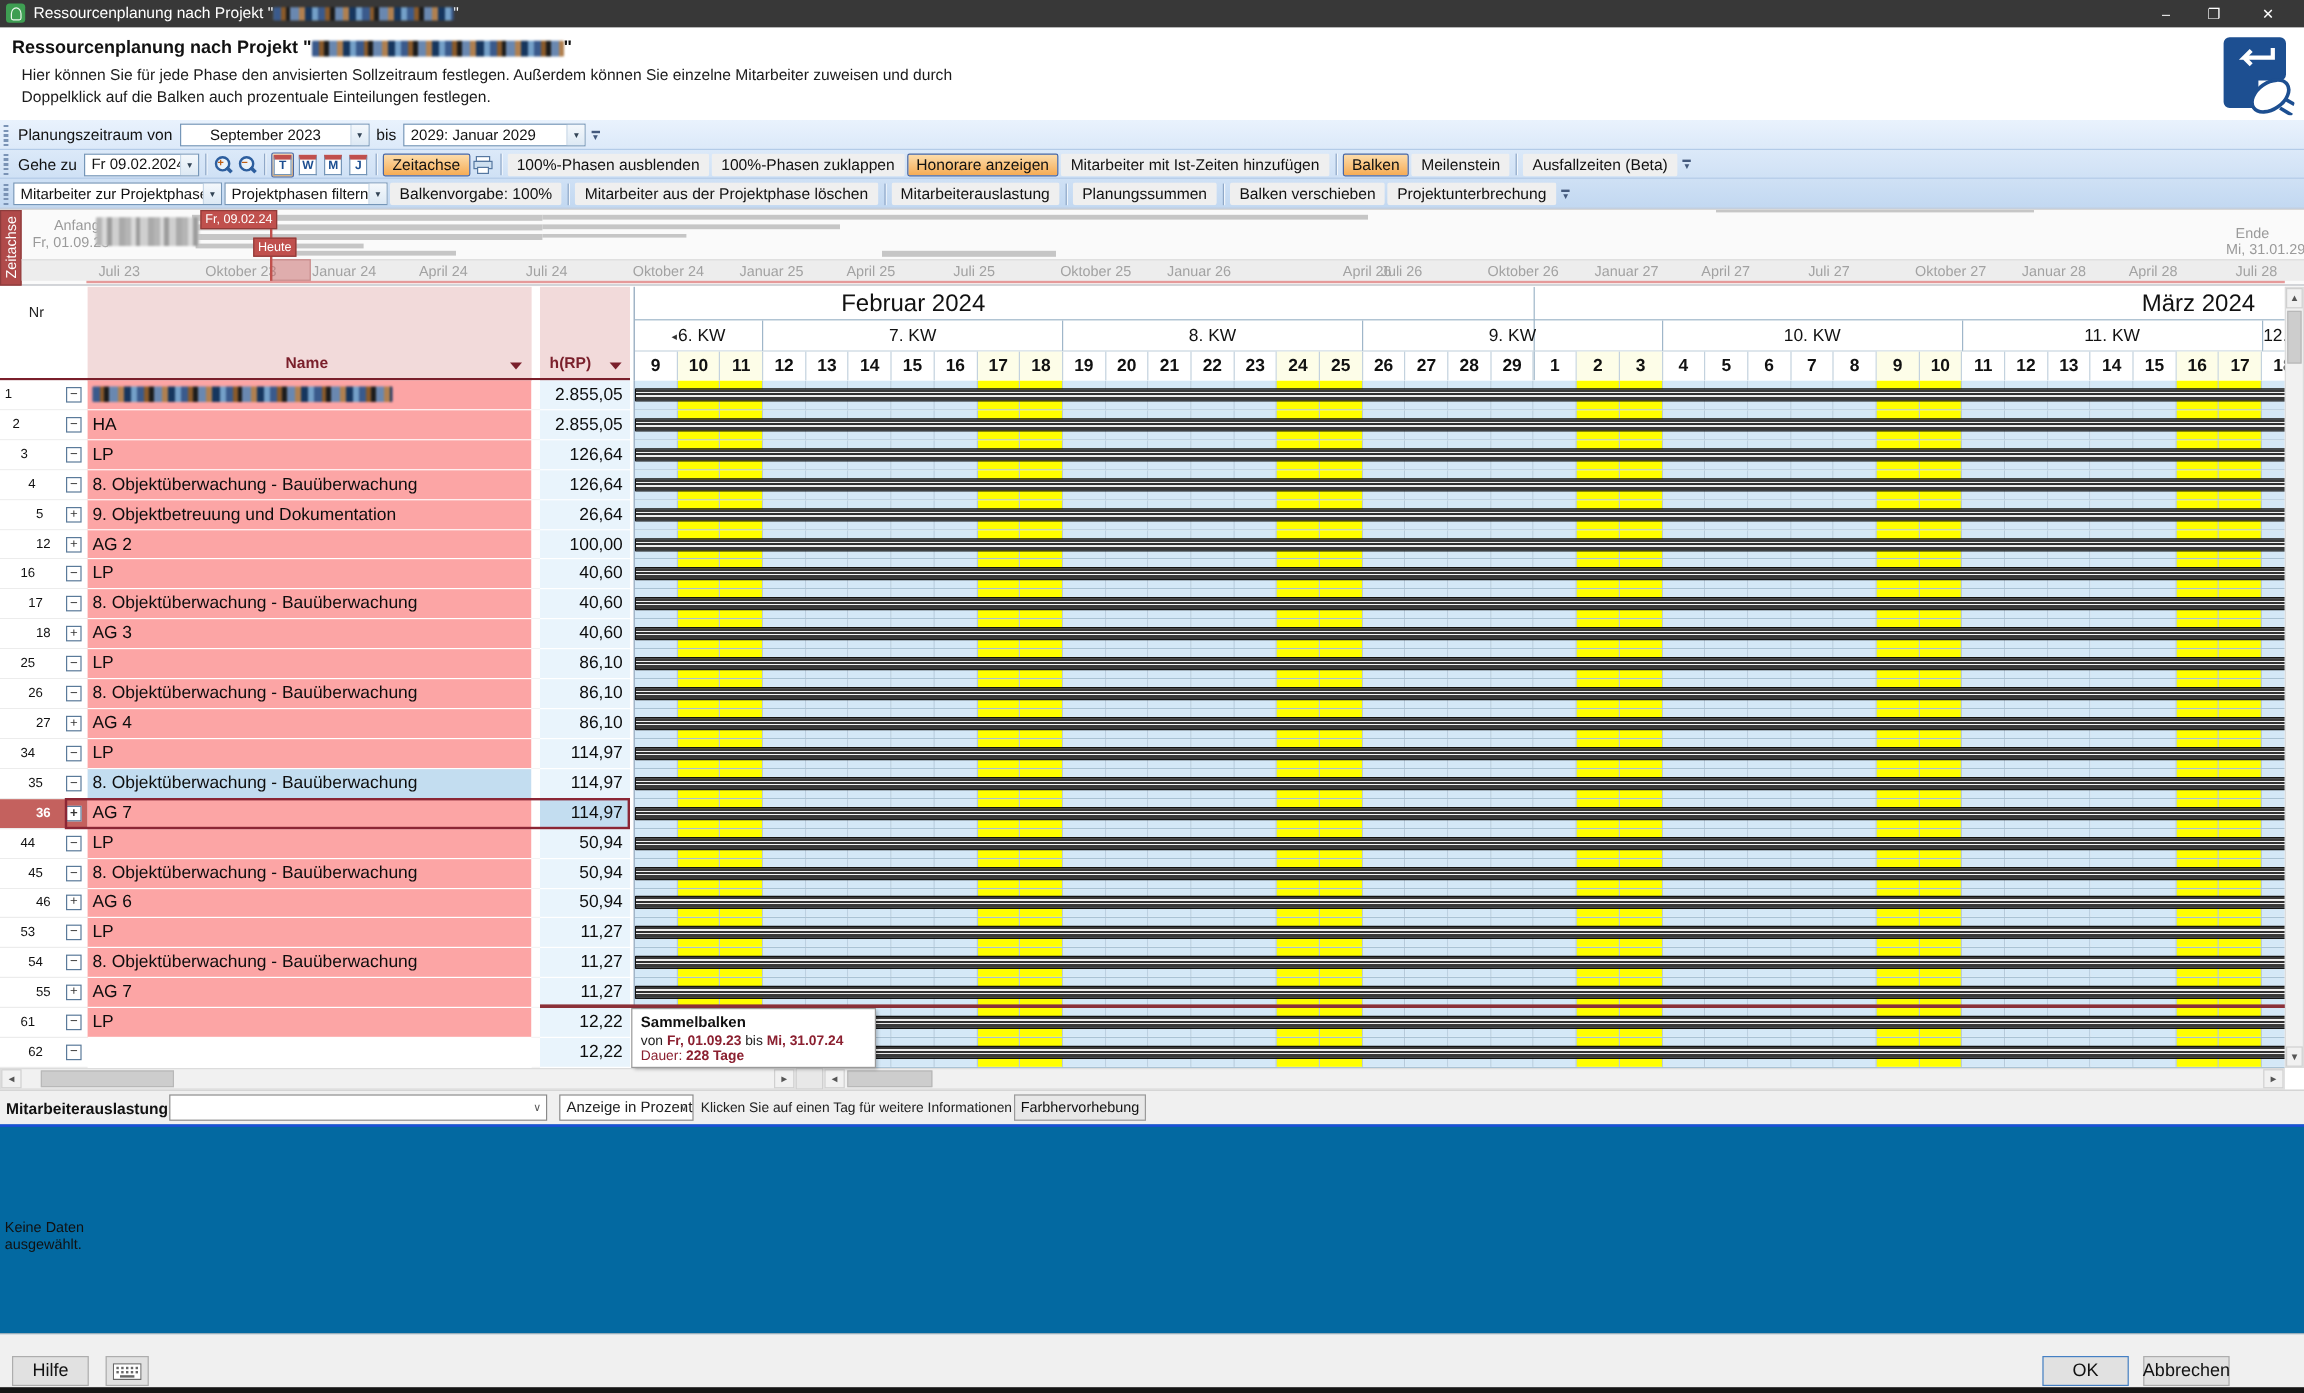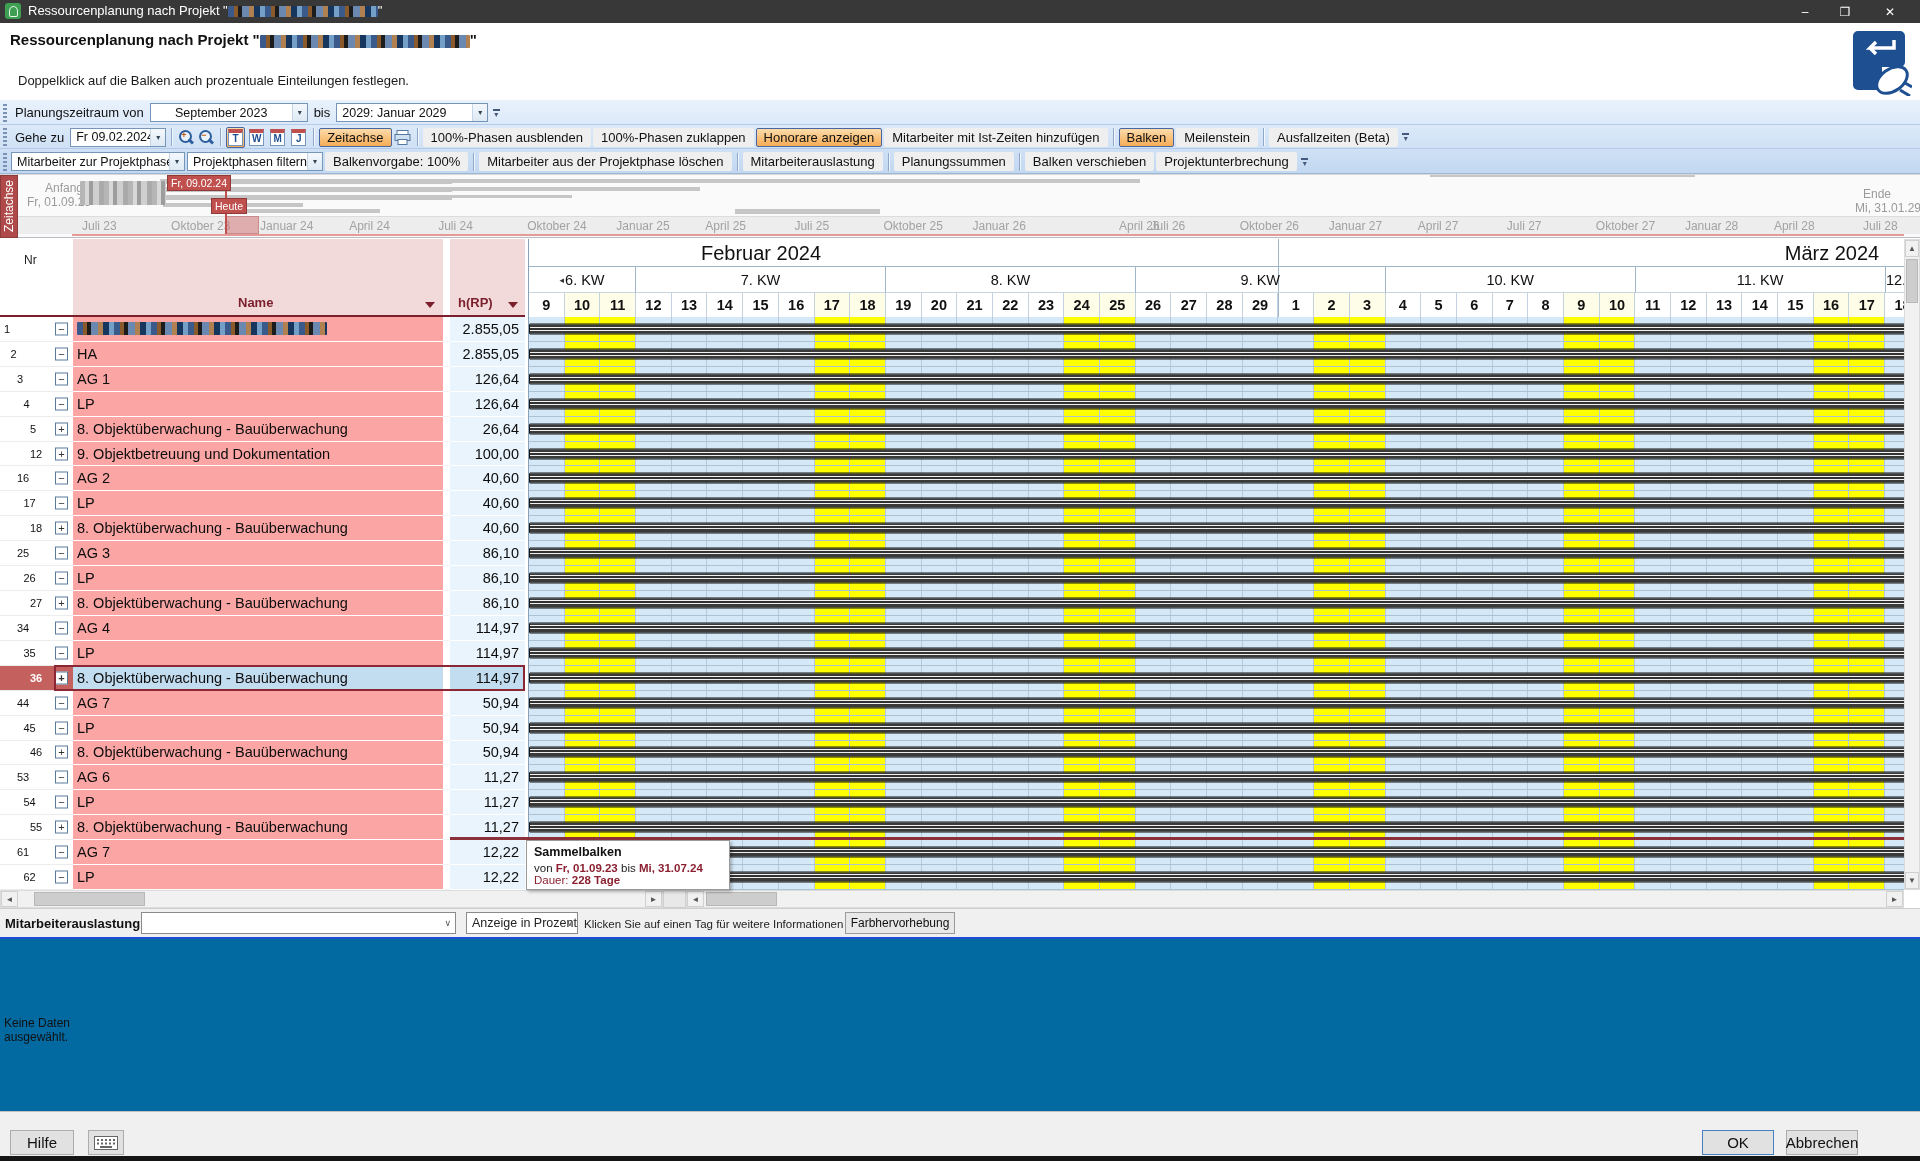--- a/index.html
+++ b/index.html
@@ -155,20 +155,21 @@
     </div>
     <div class="winbtn" style="left:1785px;">–</div>
     <div class="winbtn" style="left:1825px;">❐</div>
     <div class="winbtn" style="left:1870px;">✕</div>
   </div>
 
   <div id="headerbar" class="abs">
     <div id="hdr-title">
       <span>Ressourcenplanung nach Projekt "</span><span class="redact" style="width:210px;height:13px;"></span><span>"</span>
     </div>
+    <div class="hdr-desc" style="top:32px;">Hier können Sie für jede Phase den anvisierten Sollzeitraum festlegen. Außerdem können Sie einzelne Mitarbeiter zuweisen und durch</div>
     <div class="hdr-desc" style="top:50px;">Doppelklick auf die Balken auch prozentuale Einteilungen festlegen.</div>
     <div id="enterkey-icon">
       <svg width="62" height="68" viewBox="0 0 62 68">
         <path d="M8 3 h42 a5 5 0 0 1 5 5 v26 a5 5 0 0 1 -5 5 h-18 v18 a5 5 0 0 1 -5 5 h-19 a5 5 0 0 1 -5 -5 v-49 a5 5 0 0 1 5 -5 z" fill="#1d4f91"></path>
         <path d="M44 12 v8 h-24 l6 -6 m-6 6 l6 6" stroke="#fff" stroke-width="3.5" fill="none"></path>
         <ellipse cx="42" cy="52" rx="17" ry="11" transform="rotate(-35 42 52)" fill="#fff" stroke="#1d4f91" stroke-width="3"></ellipse>
         <line x1="50" y1="62" x2="60" y2="68" stroke="#1d4f91" stroke-width="3"></line>
         <line x1="55" y1="55" x2="62" y2="59" stroke="#1d4f91" stroke-width="3"></line>
       </svg>
     </div>
@@ -422,21 +423,20 @@
       <div class="nrc">
         <span style="padding-left: 23.5px;">62</span>
         <span class="exp">−</span>
       </div>
     </div>
   <div id="col-name" class="abs colgrid">
       <div class="nmc">
         <span class="redact" style="width: 250px; height: 13px;"></span>
       </div>
       <div class="nmc">HA</div>
-      <div class="nmc">AG 1</div>
       <div class="nmc">LP</div>
       <div class="nmc">8. Objektüberwachung - Bauüberwachung</div>
       <div class="nmc">9. Objektbetreuung und Dokumentation</div>
       <div class="nmc">AG 2</div>
       <div class="nmc">LP</div>
       <div class="nmc">8. Objektüberwachung - Bauüberwachung</div>
       <div class="nmc">AG 3</div>
       <div class="nmc">LP</div>
       <div class="nmc">8. Objektüberwachung - Bauüberwachung</div>
       <div class="nmc">AG 4</div>

